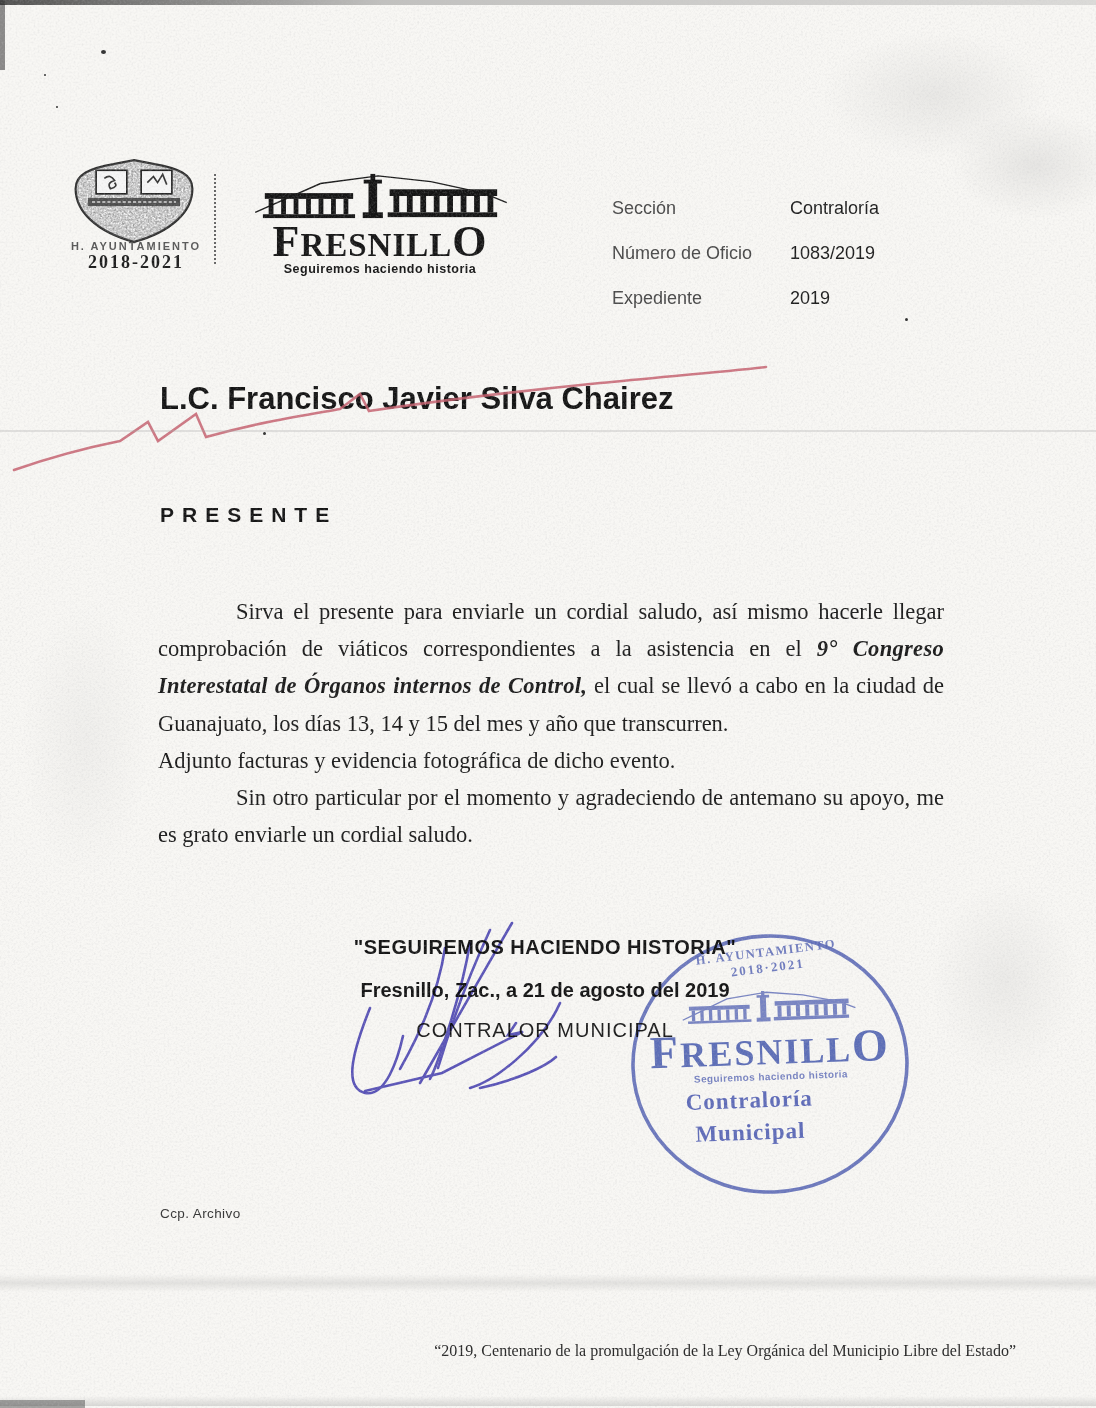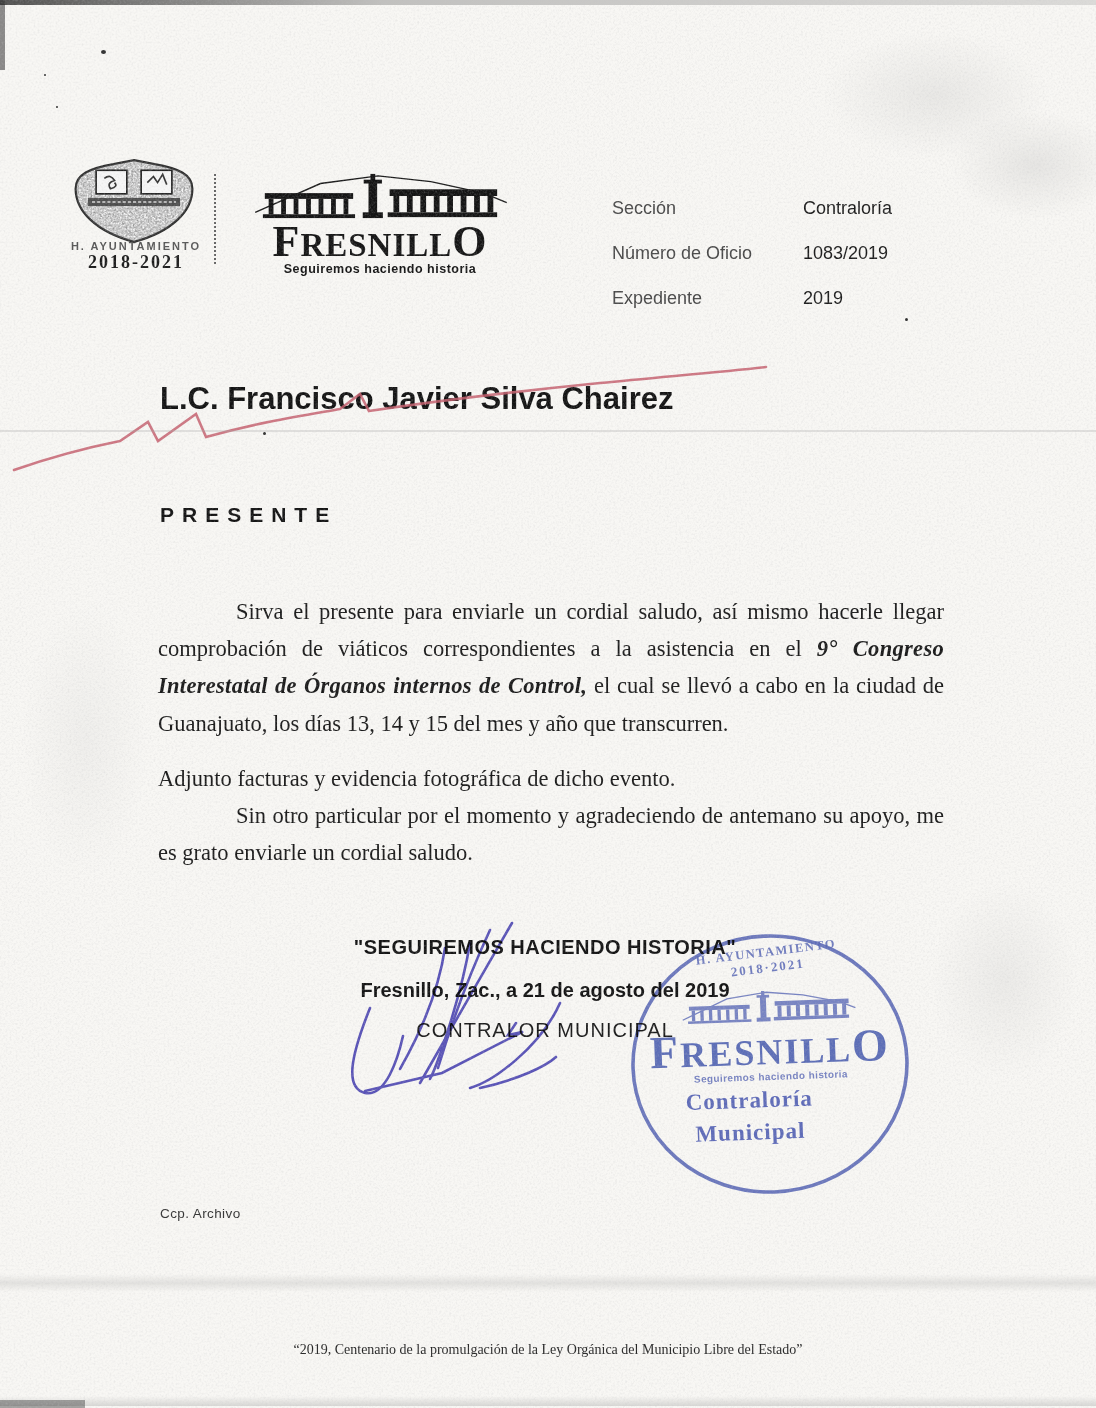--- a/index.html
+++ b/index.html
@@ -12,35 +12,35 @@
   
   .coat-caption{position:absolute;left:44px;top:240px;width:184px;text-align:center;color:#2e2e2e;}
   .coat-caption .l1{font-size:11px;letter-spacing:2px;color:#3c3c3c;font-weight:bold;opacity:.85;}
   .coat-caption .l2{font-family:"Liberation Serif",serif;font-size:18px;font-weight:bold;letter-spacing:2px;color:#1c1c1c;}
   .divider{position:absolute;left:214px;top:174px;height:90px;width:0;border-left:2px dotted #4a4a4a;opacity:.85;}
   .logo-block{position:absolute;left:246px;top:172px;width:268px;text-align:center;}
   .wordmark{font-family:"Liberation Serif",serif;font-weight:bold;font-size:33px;letter-spacing:1px;color:#151515;line-height:34px;margin-top:1px;}
   .wordmark .cap{font-size:44px;line-height:34px;}
   .logo-tagline{font-size:12.5px;font-weight:bold;color:#141414;letter-spacing:.5px;margin-top:0;}
   .hdr-fields{position:absolute;left:612px;top:196px;width:420px;}
-  .hdr-row{display:flex;margin-bottom:21px;line-height:24px;gap:13px;}
+  .hdr-row{display:flex;margin-bottom:21px;line-height:24px;}
   .hdr-label{width:178px;font-size:18px;color:#484848;}
   .hdr-value{font-size:18px;color:#1b1b1b;font-weight:500;}
   
   .recipient{position:absolute;left:160px;top:383px;}
   .recipient .name,.recipient .rtitle{font-size:31px;font-weight:bold;color:#121212;line-height:31px;}
   .recipient .rtitle{margin-top:12px;}
   .presente{position:absolute;left:160px;top:503px;font-size:21px;font-weight:bold;letter-spacing:8px;color:#131313;}
   
   .body-text{position:absolute;left:158px;top:577px;width:786px;
     font-family:"Liberation Serif",serif;font-size:22.5px;line-height:37.2px;
     color:#1a1a1a;text-align:justify;}
   .body-text p{margin:0;}
   .body-text .indent{text-indent:78px;margin-top:16px;}
-  .body-text .p2{margin-top:18px;}
+  .body-text .p2{}
   .body-text .p3{margin-top:0;}
   .emph{font-weight:bold;font-style:italic;letter-spacing:.3px;}
   
   .closing{position:absolute;left:165px;top:920px;width:760px;text-align:center;color:#131313;}
   .atent{font-size:20px;font-weight:bold;letter-spacing:7px;line-height:27px;}
   .slogan{font-size:20px;font-weight:bold;margin-top:14px;line-height:27px;letter-spacing:.5px;}
   .dateline{font-size:20px;font-weight:bold;margin-top:16px;line-height:27px;}
   .signer{font-size:20px;margin-top:54px;line-height:25px;color:#1a1a1a;}
   .signer-title{font-size:20px;margin-top:14px;line-height:25px;letter-spacing:1px;color:#1a1a1a;}
   
@@ -56,22 +56,22 @@
     letter-spacing:2px;color:#4055b2;opacity:.9;}
   .stamp .swordmark .cap{font-size:46px;line-height:36px;}
   .stamp .stagline{position:absolute;top:139px;left:0;width:100%;text-align:center;
     font-size:10px;font-weight:bold;color:#4c5db8;opacity:.8;letter-spacing:.4px;}
   .stamp .dept{position:absolute;top:153px;left:0;width:240px;text-align:center;
     font-family:"Liberation Serif",serif;font-weight:bold;color:#5563bd;}
   .stamp .d1{font-size:23px;line-height:29px;letter-spacing:1px;}
   .stamp .d2{font-size:23px;line-height:29px;letter-spacing:1px;margin-top:3px;}
   
   .cc-note{position:absolute;left:160px;top:1206px;font-size:13.5px;color:#343434;letter-spacing:.4px;}
-  .footer-quote{position:absolute;left:80px;top:1342px;width:936px;text-align:center;
-    font-family:"Liberation Serif",serif;font-size:14px;color:#262626;}
+  .footer-quote{position:absolute;left:80px;top:1342px;width:936px;text-align:right;
+    font-family:"Liberation Serif",serif;font-size:16px;color:#262626;}
   
   .noise{position:absolute;left:0;top:0;pointer-events:none;}
   .blotch{position:absolute;pointer-events:none;border-radius:50%;}
   .b1{left:820px;top:30px;width:230px;height:130px;background:radial-gradient(ellipse,rgba(170,170,170,.20),rgba(170,170,170,0) 70%);}
   .b2{left:950px;top:110px;width:170px;height:110px;background:radial-gradient(ellipse,rgba(165,165,165,.22),rgba(165,165,165,0) 70%);}
   .b3{left:20px;top:600px;width:130px;height:280px;background:radial-gradient(ellipse,rgba(180,180,180,.13),rgba(180,180,180,0) 70%);}
   .b4{left:930px;top:880px;width:150px;height:200px;background:radial-gradient(ellipse,rgba(172,172,172,.17),rgba(172,172,172,0) 70%);}
   .hline{position:absolute;left:0;width:1096px;pointer-events:none;}
   .hl1{top:430px;height:2px;background:rgba(168,168,168,.30);}
   .hl2{top:1274px;height:18px;background:linear-gradient(to bottom,rgba(150,150,150,0),rgba(150,150,150,.22),rgba(150,150,150,0));}

